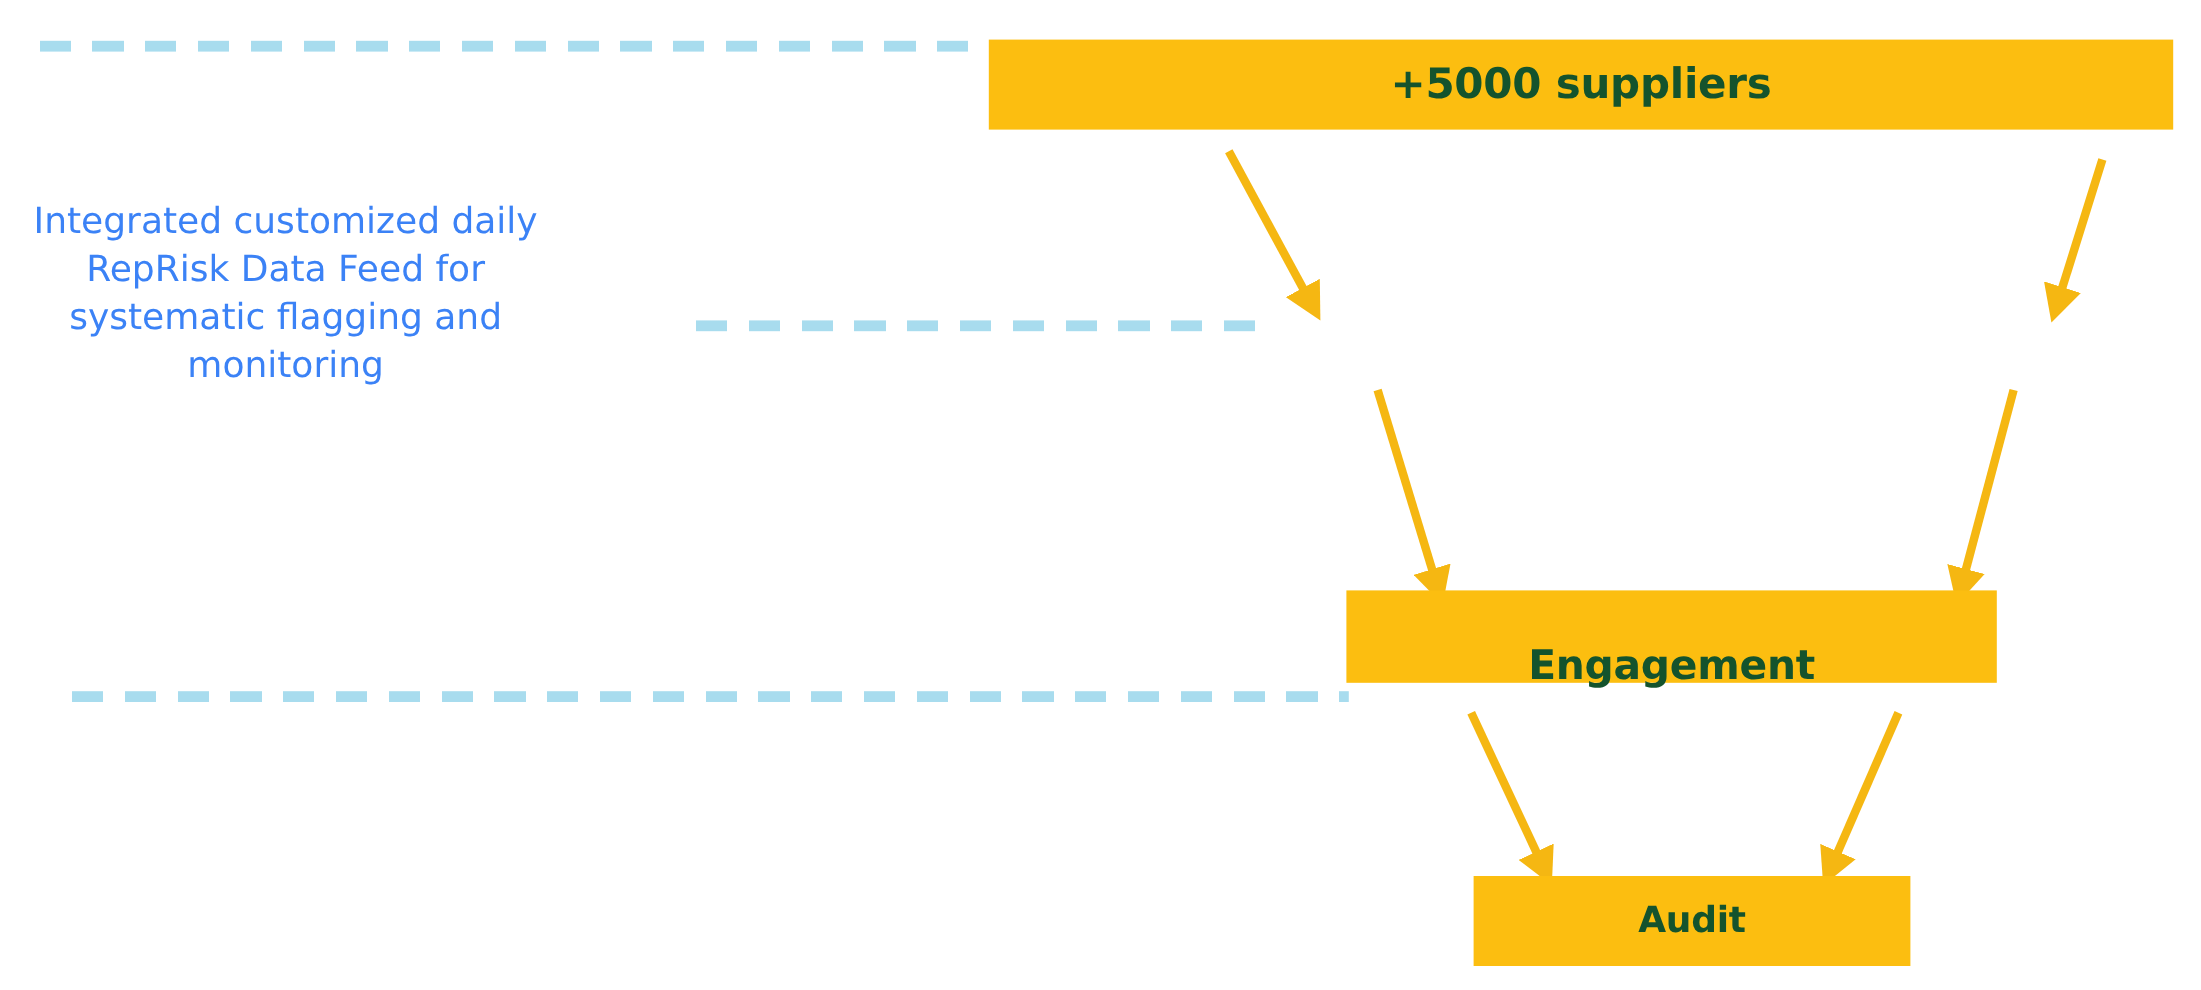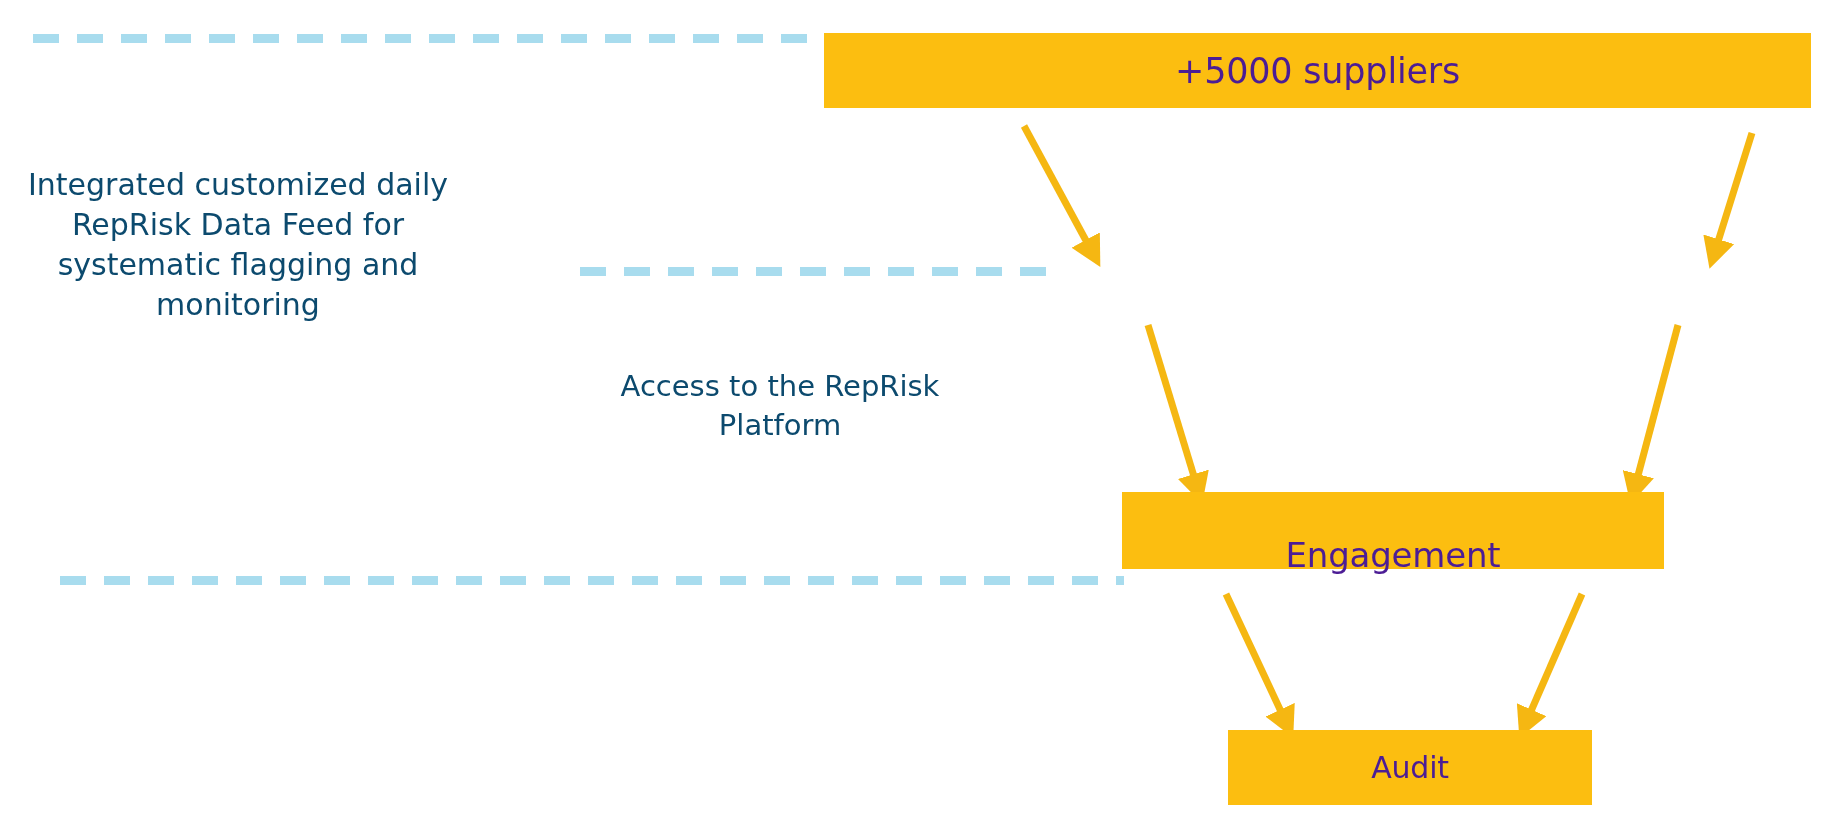--- a/index.html
+++ b/index.html
@@ -28,22 +28,22 @@
   .stage-bar {
     position: absolute;
     background: #fcbe10;
     display: flex;
     align-items: center;
     justify-content: center;
     box-sizing: border-box;
   }
   .stage-bar-label {
     font-family: "DejaVu Sans", "Liberation Sans", sans-serif;
-    font-weight: normal;
-    color: #4c1d95;
+    font-weight: bold;
+    color: #14532d;
     letter-spacing: -0.2px;
     white-space: nowrap;
     text-align: right;
   }
   #bar-suppliers {
     left: 824px;
     top: 33px;
     width: 987px;
     height: 75px;
   }
@@ -82,21 +82,21 @@
         #a8dcee 26px,
         rgba(255,255,255,0) 26px,
         rgba(255,255,255,0) 44px);
   }
   #dash-top    { left: 33px;  top: 34px;  width: 793px; }
   #dash-middle { left: 580px; top: 267px; width: 470px; }
   #dash-bottom { left: 60px;  top: 576px; width: 1064px; }
 
   .annotation {
     position: absolute;
-    color: #0c4a6e;
+    color: #3b82f6;
     text-align: center;
     font-family: "DejaVu Sans", "Liberation Sans", sans-serif;
     font-weight: normal;
     line-height: 1.33;
   }
   #note-datafeed {
     left: 18px;
     top: 165px;
     width: 440px;
     font-size: 30px;
@@ -144,15 +144,14 @@
   <div class="stage-bar" id="bar-engagement">
     <span class="stage-bar-label">Engagement</span>
   </div>
 
   <div class="stage-bar" id="bar-audit">
     <span class="stage-bar-label">Audit</span>
   </div>
 
   <div class="annotation" id="note-datafeed">Integrated customized daily RepRisk Data Feed for systematic flagging and monitoring</div>
 
-  <div class="annotation" id="note-platform">Access to the RepRisk Platform</div>
 
 </div>
 
 </body></html>

